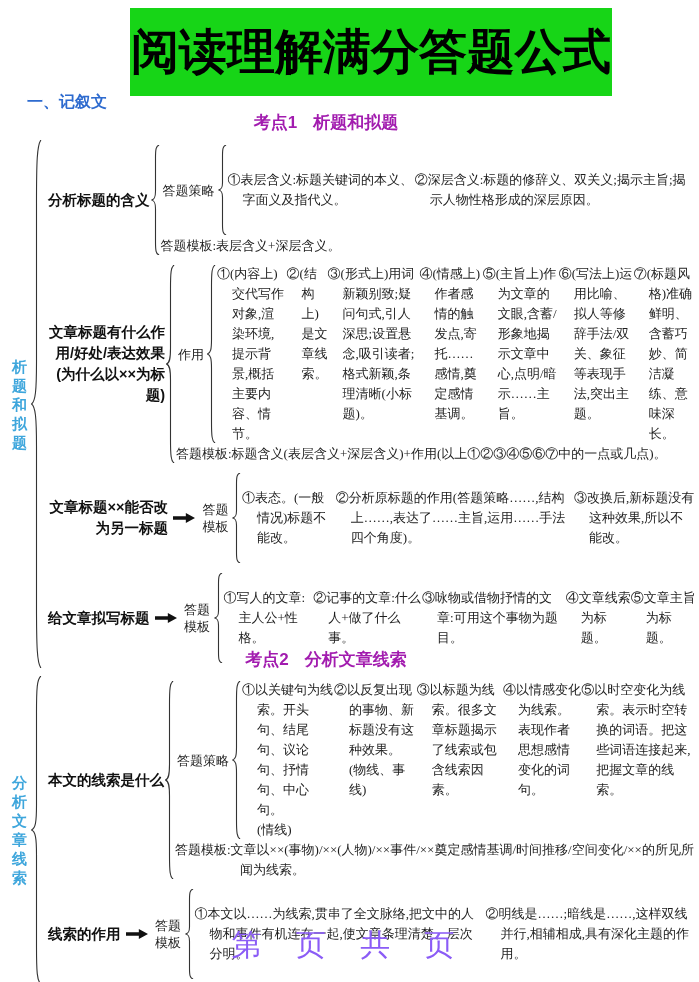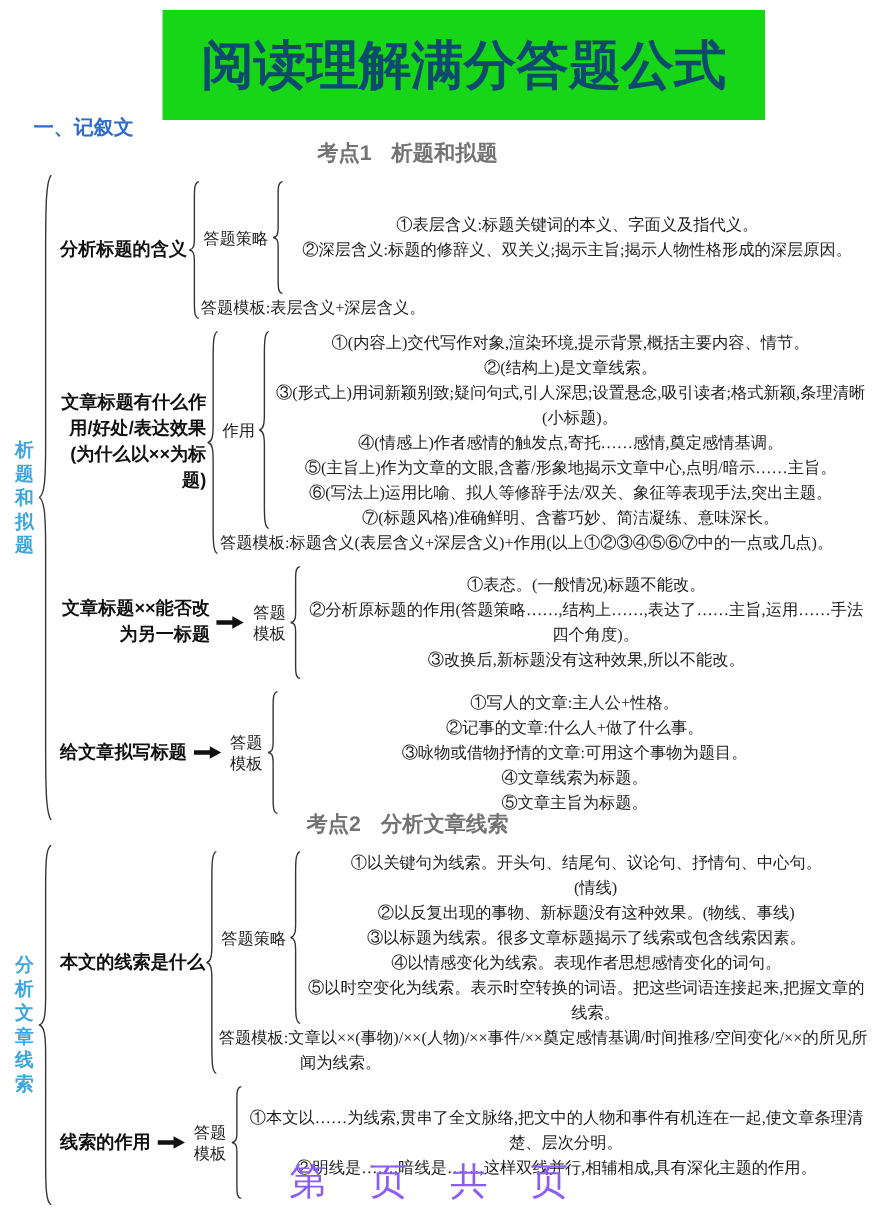--- a/index.html
+++ b/index.html
@@ -7,32 +7,32 @@
     width:699px;height:982px;position:relative;background:#ffffff;overflow:hidden;
     font-family:"Liberation Serif","DejaVu Serif",serif;color:#1d1d1d;
   }
   
   #banner{
     position:absolute;left:130px;top:8px;width:482px;height:88px;
     background:#17d517;display:flex;align-items:center;justify-content:center;
   }
   #banner .t{
     font-family:"Liberation Sans","DejaVu Sans",sans-serif;
-    font-weight:bold;font-size:42px;color:#0c4a6e;white-space:nowrap;letter-spacing:0px;
+    font-weight:bold;font-size:48px;color:#000000;white-space:nowrap;letter-spacing:0px;
   }
   
   #sec-label{
     position:absolute;left:27px;top:92px;
     font-family:"Liberation Sans","DejaVu Sans",sans-serif;
     font-weight:bold;font-size:16px;color:#2e6bcf;
   }
   .kd-head{
     position:absolute;left:0;width:652px;text-align:center;
     font-family:"Liberation Sans","DejaVu Sans",sans-serif;
-    font-weight:bold;font-size:17px;color:#737373;
+    font-weight:bold;font-size:17px;color:#a21caf;
   }
   #k1-head{top:111px;}
   #k2-head{top:648px;}
   .kd-num{margin-right:16px;}
   
   .tree{position:absolute;left:10px;width:686px;display:flex;align-items:center;}
   #tree1{top:140px;}
   #tree2{top:676px;}
   .side{display:flex;align-items:center;flex-shrink:0;}
   .side-label{
@@ -47,21 +47,21 @@
     font-weight:bold;font-size:14.5px;line-height:21px;color:#111;
     flex-shrink:0;margin-left:4px;text-align:right;
   }
   .blabel.nowrap{white-space:nowrap;}
   .blabel.w117{width:117px;}
   .blabel.w120{width:120px;}
   .content{display:flex;flex-direction:column;min-width:0;flex:1;}
   .row{display:flex;align-items:center;}
   .mini{font-size:13px;line-height:17px;flex-shrink:0;margin:0 2px;color:#1d1d1d;}
   .mini.stacked{width:27px;text-align:center;word-break:break-all;}
-  .items{display:flex;flex-direction:column;min-width:0;flex:1;text-align:center;}
+  .items{display:flex;flex-direction:row;min-width:0;flex:1;}
   .items p,.tpl{
     margin:0;font-size:13px;line-height:20px;white-space:pre-line;
   }
   .items p{padding-left:15px;text-indent:-15px;}
   .tpl{padding-left:65px;text-indent:-65px;}
   
   .brace{width:9px;align-self:stretch;flex-shrink:0;min-height:24px;margin:1px 1px;}
   .brace path{stroke:#333;fill:none;stroke-width:1.1;}
   .bigbrace{width:11px;margin:0 2px;}
   .arrow{width:22px;height:12px;flex-shrink:0;margin:0 5px;fill:#111;}

